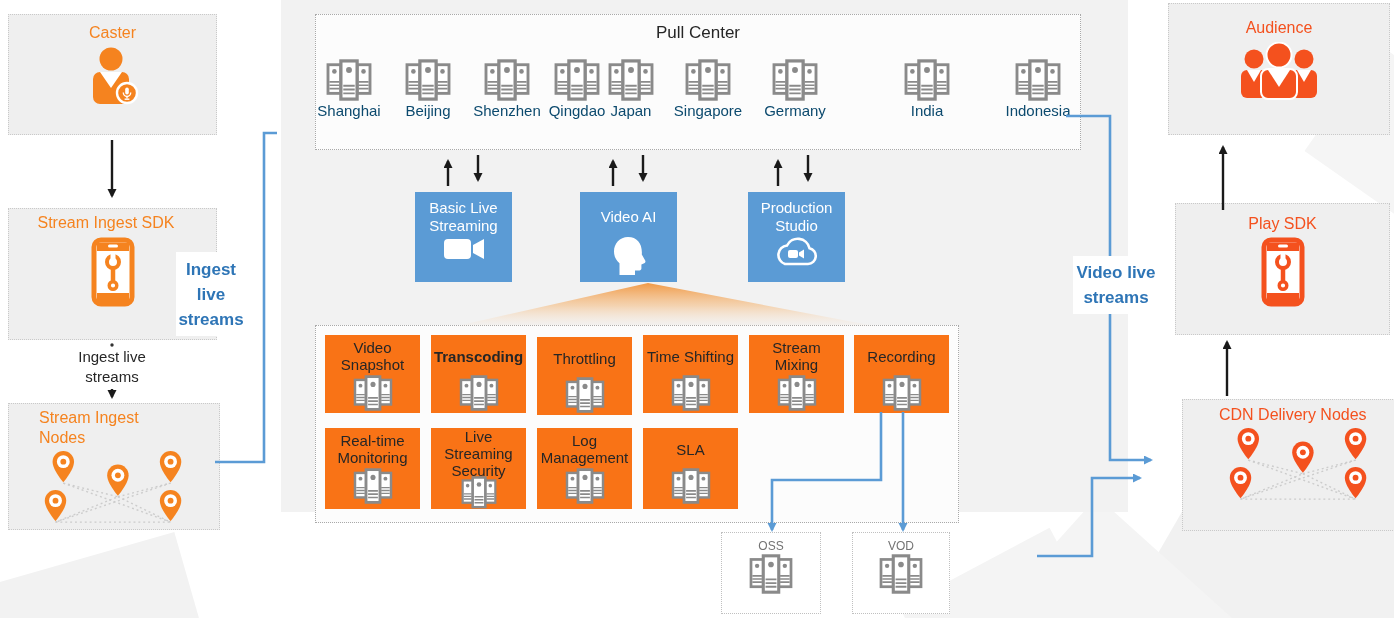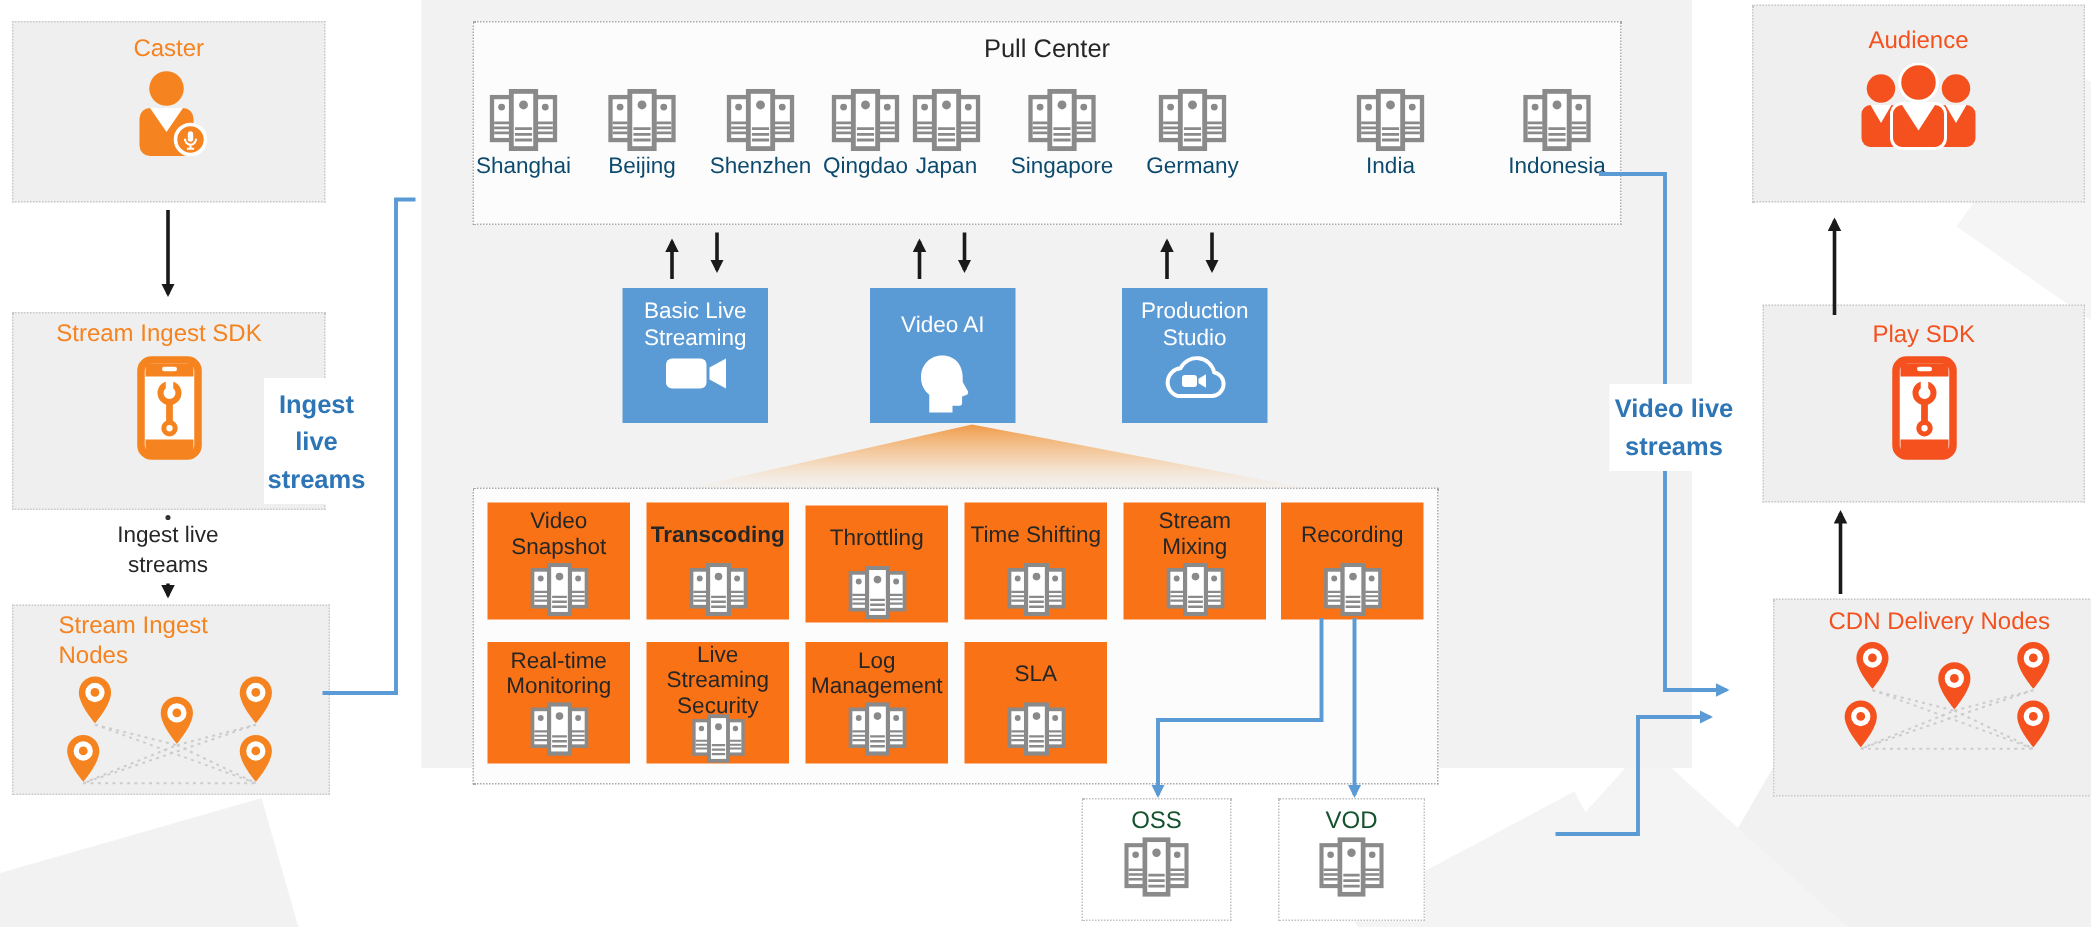--- a/index.html
+++ b/index.html
@@ -31,21 +31,21 @@
 
   
   .tile{position:absolute;width:95px;background:#f97316;display:flex;flex-direction:column;align-items:center;}
   .tile .tlabel{font-size:15px;line-height:17px;text-align:center;min-height:38px;display:flex;
                 align-items:center;justify-content:center;padding:2px 1px 0 1px;color:#262626;}
   .tile svg{display:block;}
 
   
   .stbox{position:absolute;z-index:3;background:#FFFFFF;border:1px dotted #C0C0C0;
          display:flex;flex-direction:column;align-items:center;}
-  .stbox .stlabel{font-size:16px;margin-top:6px;color:#14532d;}
+  .stbox .stlabel{font-size:12px;margin-top:6px;color:#737373;}
   .stbox svg{margin-top:1px;}
 
   
   .bluelabel{position:absolute;z-index:6;background:#fff;color:#2E75B6;font-size:17px;line-height:25px;
              font-weight:700;text-align:center;display:flex;align-items:center;justify-content:center;}
   .blacklabel{position:absolute;z-index:4;color:#262626;font-size:15px;line-height:20px;text-align:center;}
 
   .connectors{position:absolute;z-index:5;left:0;top:0;pointer-events:none;}
   .pins-orange{color:#F5831F;}
   .pins-red{color:#F4511E;}

